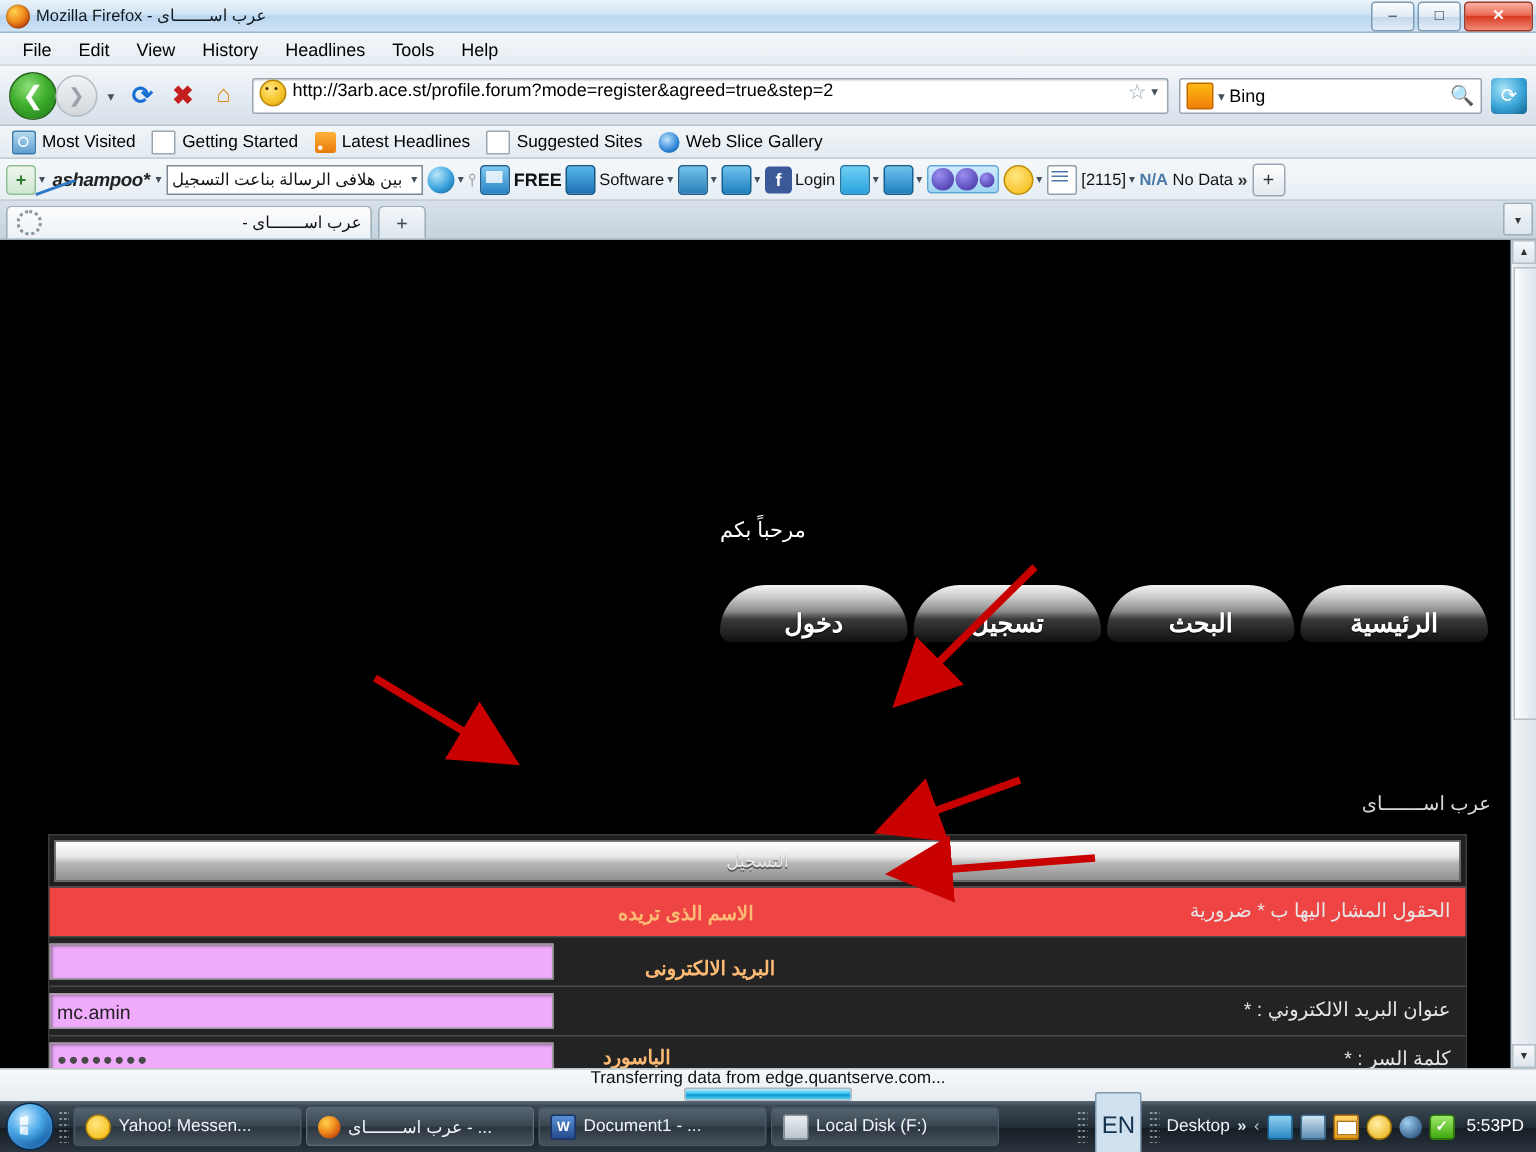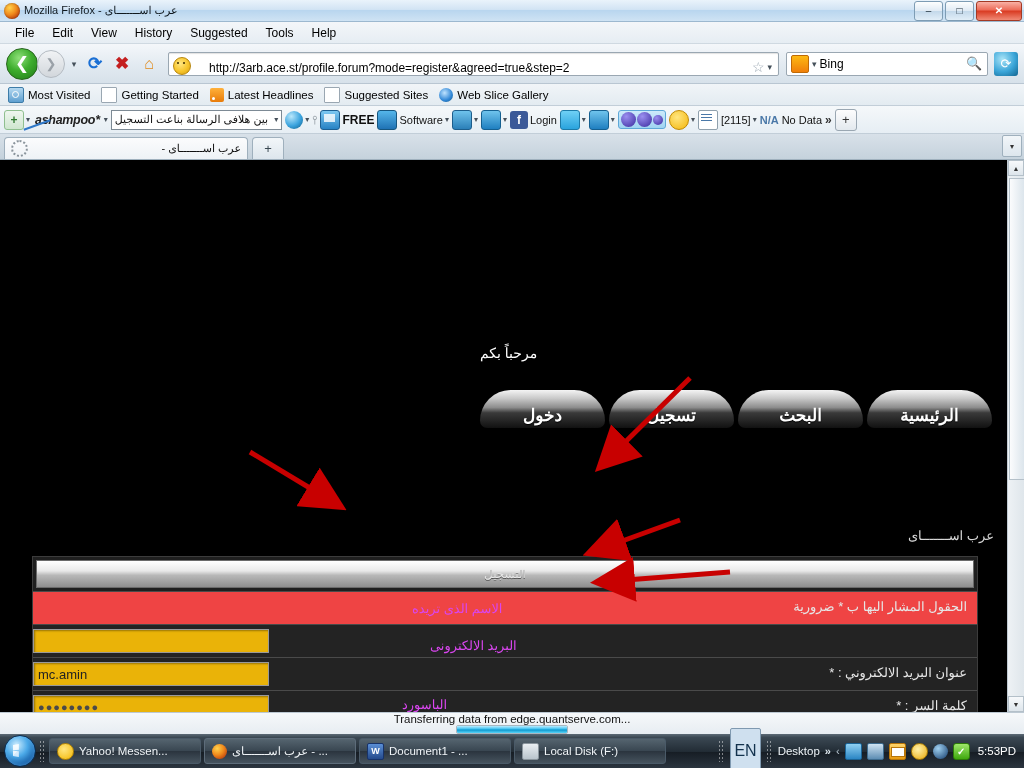--- a/index.html
+++ b/index.html
@@ -98,24 +98,23 @@
   .navicon {
     width: 24px; height: 26px; display: flex; align-items: center; justify-content: center;
     font-size: 16px; flex: none;
   }
   .reloadicon { color: #1a6fd4; font-weight: bold; font-size: 17px; }
   .stopicon   { color: #c41f1f; font-weight: bold; font-size: 17px; }
   .homeicon   { color: #e08a1a; font-size: 16px; }
   .urlbox {
     flex: 1 1 auto; height: 22px; background: #fff;
     border: 1px solid #9aa7b2; border-radius: 2px;
-    display: flex; align-items: flex-end; margin: 0 4px;
+    display: flex; align-items: flex-start; margin: 0 4px;
     box-shadow: inset 0 1px 1px rgba(0,0,0,.12);
     min-width: 0;
-    gap: 14px;
   }
   .urlbox .favicon {
     width: 16px; height: 16px; margin: 0 4px; border-radius: 50%; flex: none;
     background: radial-gradient(circle at 40% 35%, #ffe680 0%, #f7c52b 55%, #d09a10 100%);
     border: 1px solid #b8860b;
     position: relative;
   }
   .urlbox .favicon::before {
     content: ""; position: absolute; left: 3px; top: 4px;
     width: 2px; height: 2px; background: #3a2a00; border-radius: 50%;
@@ -294,31 +293,31 @@
     display: flex; flex-direction: row-reverse;
     border-top: 1px solid #4a4a4a; background: #232323; min-height: 32px;
   }
   .ft-row.note { background: #ef4444; }
   .ft-label {
     width: 360px; box-sizing: border-box; padding: 7px 10px 7px 6px;
     color: #e6e6e6; font-size: 13px; direction: rtl; text-align: right;
   }
   .ft-field { flex: 1; display: flex; align-items: center; padding: 4px 0 4px 0; }
   .ft-input {
-    width: 236px; height: 24px; background: #eab308;
+    width: 336px; height: 24px; background: #f0abfc;
     border: 1px solid #9a9a9a;
     box-shadow: inset 1px 1px 2px rgba(0,0,0,.35);
     display: flex; align-items: center; padding: 0 4px;
     box-sizing: border-box; margin-right: 20px;
     font-size: 13px; color: #222; position: relative;
   }
   .ft-input .pwdots { letter-spacing: 1px; font-size: 11px; color: #4a4a4a; }
 
   
-  .annot { position: absolute; color: #d946ef; font-weight: normal; font-size: 13px; direction: rtl; white-space: nowrap; }
+  .annot { position: absolute; color: #fdba74; font-weight: bold; font-size: 13px; direction: rtl; white-space: nowrap; }
   .arrow-svg { position: absolute; left: 0; top: 0; width: 1024px; height: 552px; pointer-events: none; }
 
   
   .vscroll {
     position: absolute; right: 0; top: 160px; width: 16px; height: 552px;
     background: linear-gradient(to right,#eef2f5,#dfe6eb);
     border-left: 1px solid #c0cad2;
   }
   .vscroll .arrowup, .vscroll .arrowdn {
     position: absolute; left: 0; width: 16px; height: 16px;
@@ -430,21 +429,21 @@
       <div class="winbtn">□</div>
       <div class="winbtn close">✕</div>
     </div>
   </div>
 
   <div class="menubar">
     <div class="mi">File</div>
     <div class="mi">Edit</div>
     <div class="mi">View</div>
     <div class="mi">History</div>
-    <div class="mi">Suggested</div>
+    <div class="mi">Headlines</div>
     <div class="mi">Tools</div>
     <div class="mi">Help</div>
   </div>
 
   <div class="navbar">
     <div class="backbtn">❮</div>
     <div class="fwdbtn">❯</div>
     <div class="drop-caret">▾</div>
     <div class="navicon reloadicon">⟳</div>
     <div class="navicon stopicon">✖</div>

